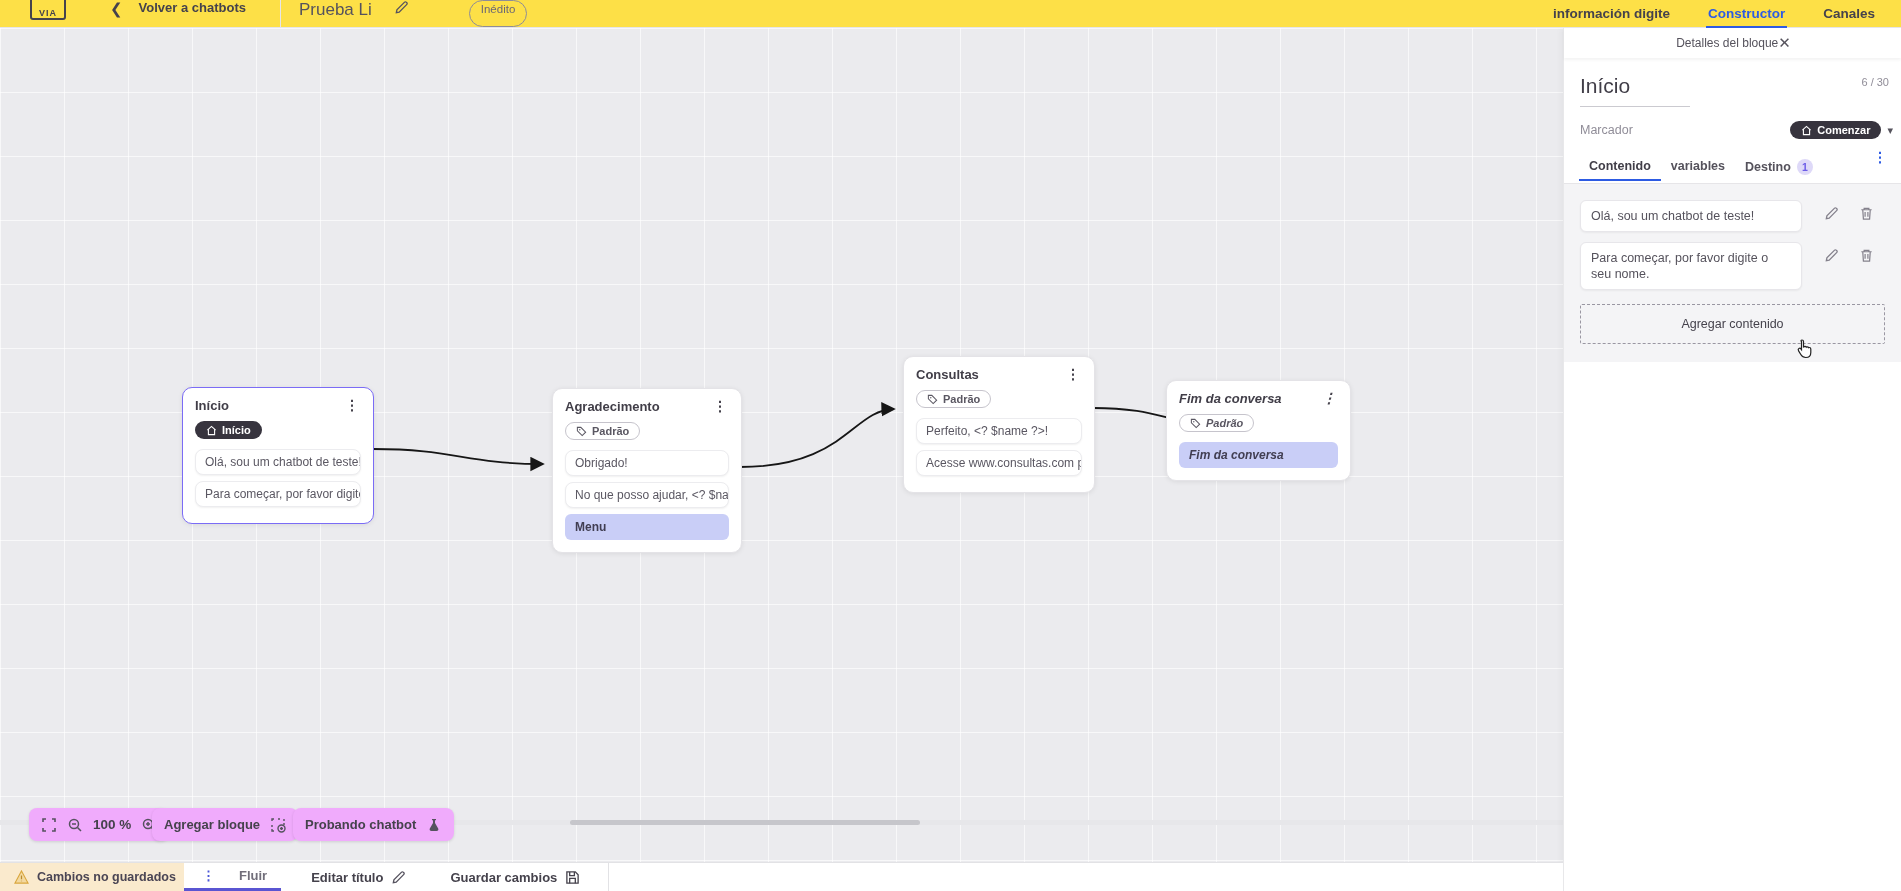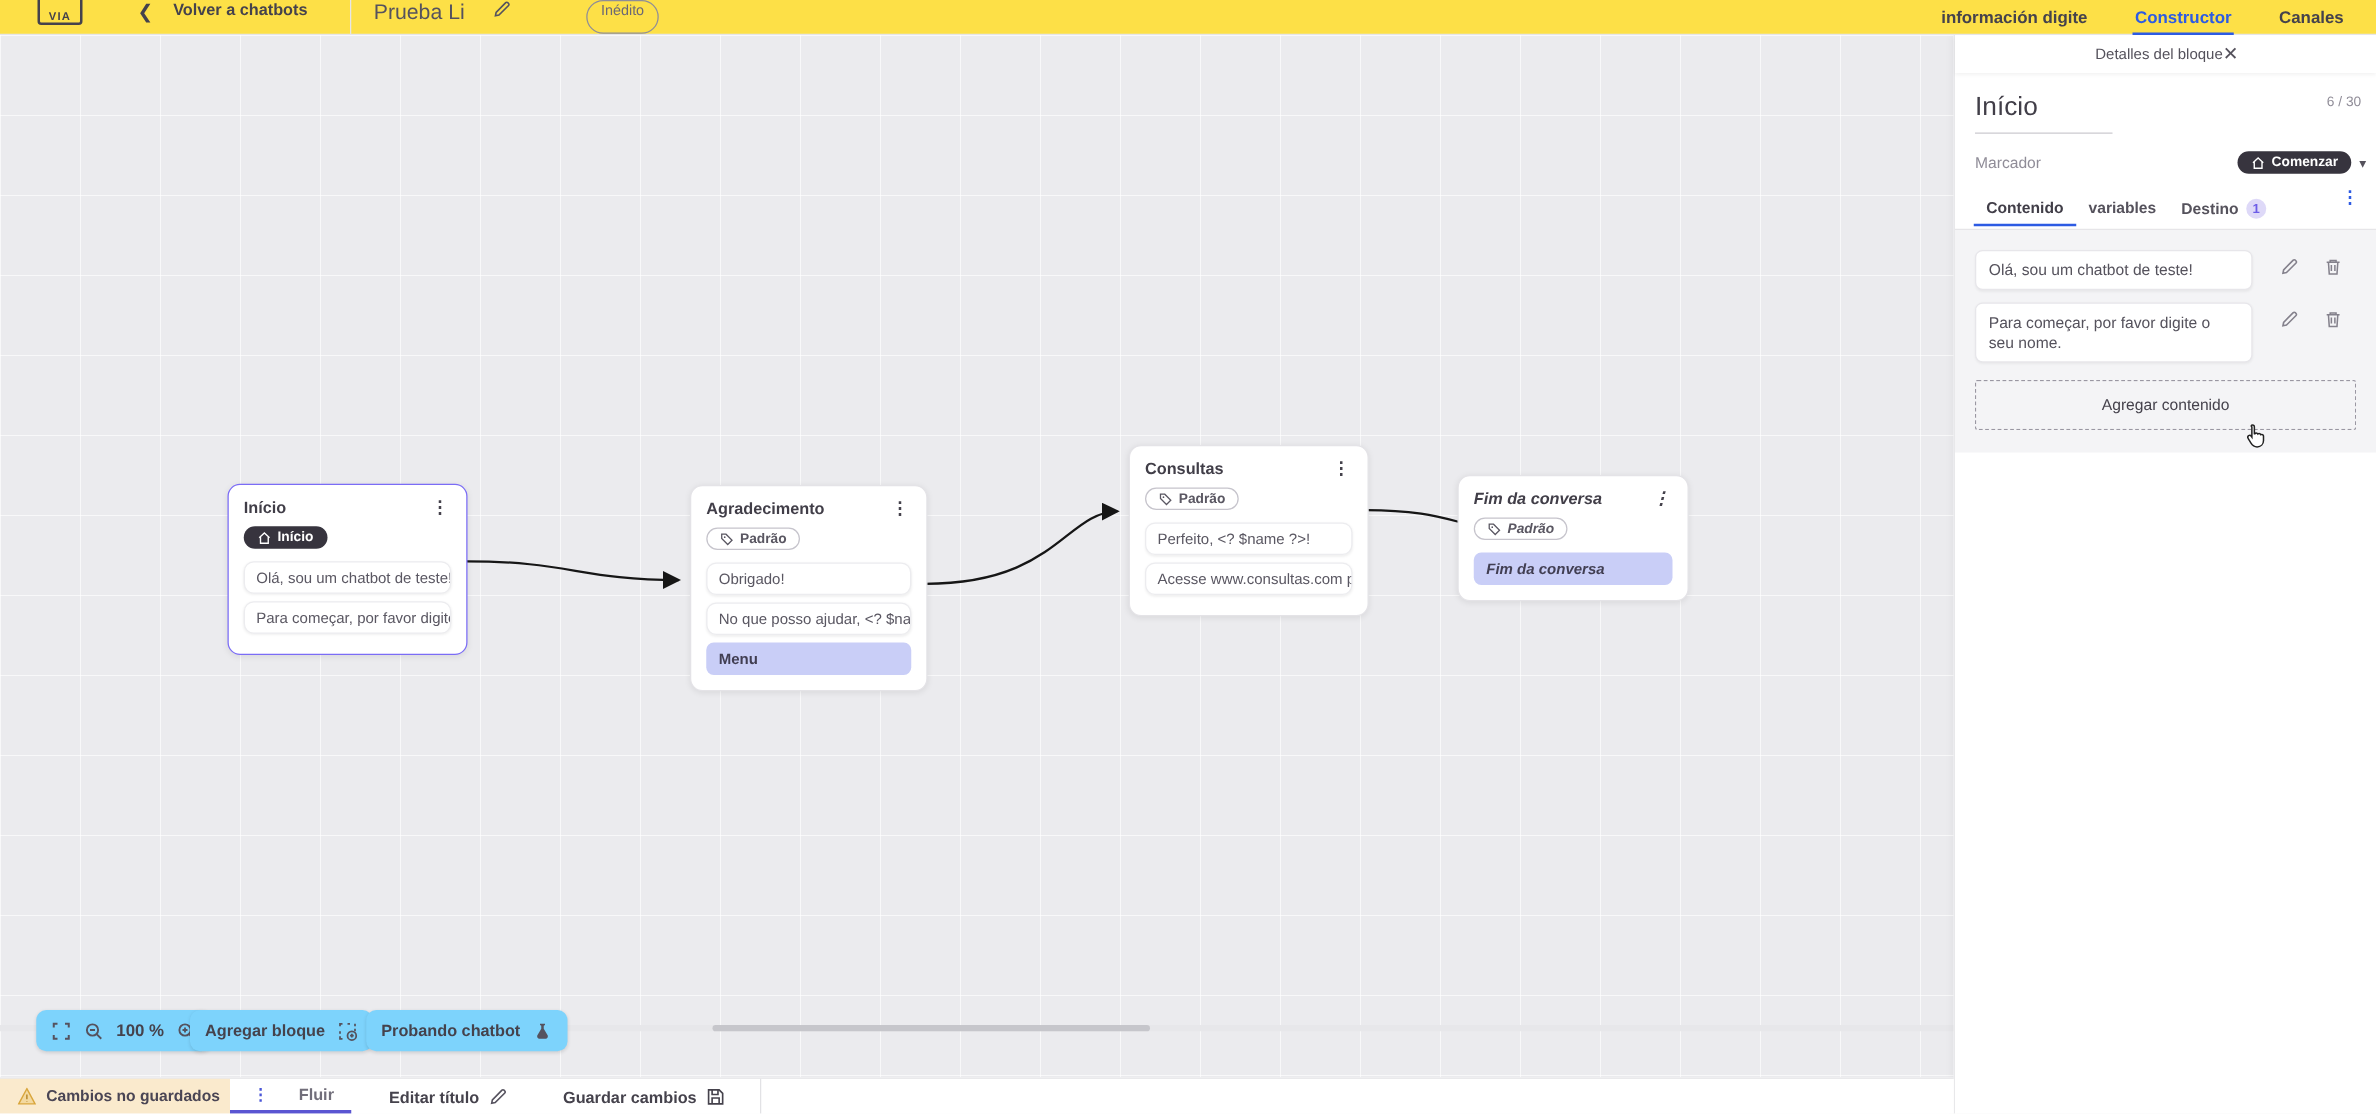--- a/index.html
+++ b/index.html
@@ -45,21 +45,21 @@
                 border-radius:999px; padding:3px 11px; font-size:11px; font-weight:bold; margin-bottom:10px; }
   .badge-outline { display:inline-flex; align-items:center; gap:5px; border:1px solid #c6c4cc; color:#5a5762;
                    border-radius:999px; padding:2px 10px; font-size:11px; font-weight:bold; margin-bottom:10px; background:#fff; }
   .msg { background:#fff; border:1px solid #ececef; border-radius:8px; box-shadow:0 1px 2px rgba(0,0,0,.06);
          padding:5px 9px; font-size:12px; color:#5a5762; white-space:nowrap; overflow:hidden;
          margin-bottom:6px; }
   .node-btn { background:var(--periwinkle); border-radius:6px; padding:6px 10px; font-size:12px;
               font-weight:bold; color:#413e52; cursor:pointer; margin-bottom:2px; }
 
   
-  .cv-group { position:absolute; height:33px; background:#7dd3fc; border-radius:8px;
+  .cv-group { position:absolute; height:33px; background:#f0abfc; border-radius:8px;
               box-shadow:0 1px 3px rgba(0,0,0,.12); display:flex; align-items:center; gap:10px;
               padding:0 12px; font-size:13px; font-weight:bold; color:#45424c; z-index:8; }
   .cv-icon { width:16px; height:16px; color:#55525e; display:flex; cursor:pointer; }
   .zoom-label { font-size:13.5px; font-weight:bold; }
 
   
   .hscroll-track { position:absolute; left:0; top:820px; width:1563px; height:5px; background:#e7e7ea; z-index:7; }
   .hscroll-thumb { position:absolute; left:570px; top:0; width:350px; height:5px; background:#c6c6cb; border-radius:3px; cursor:pointer; }
 
   

